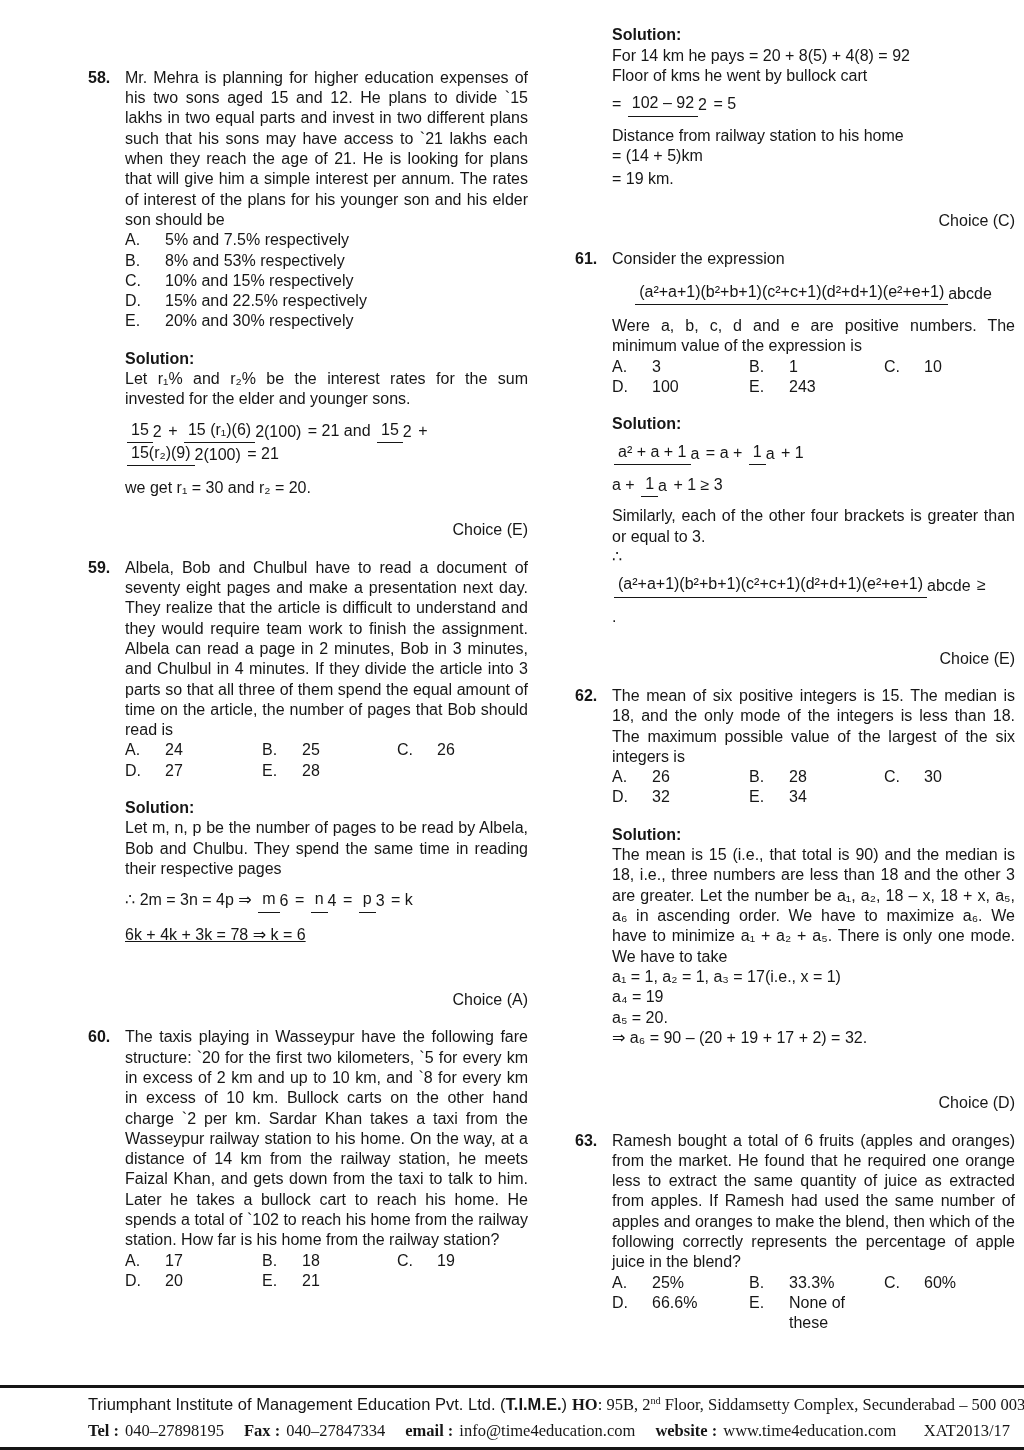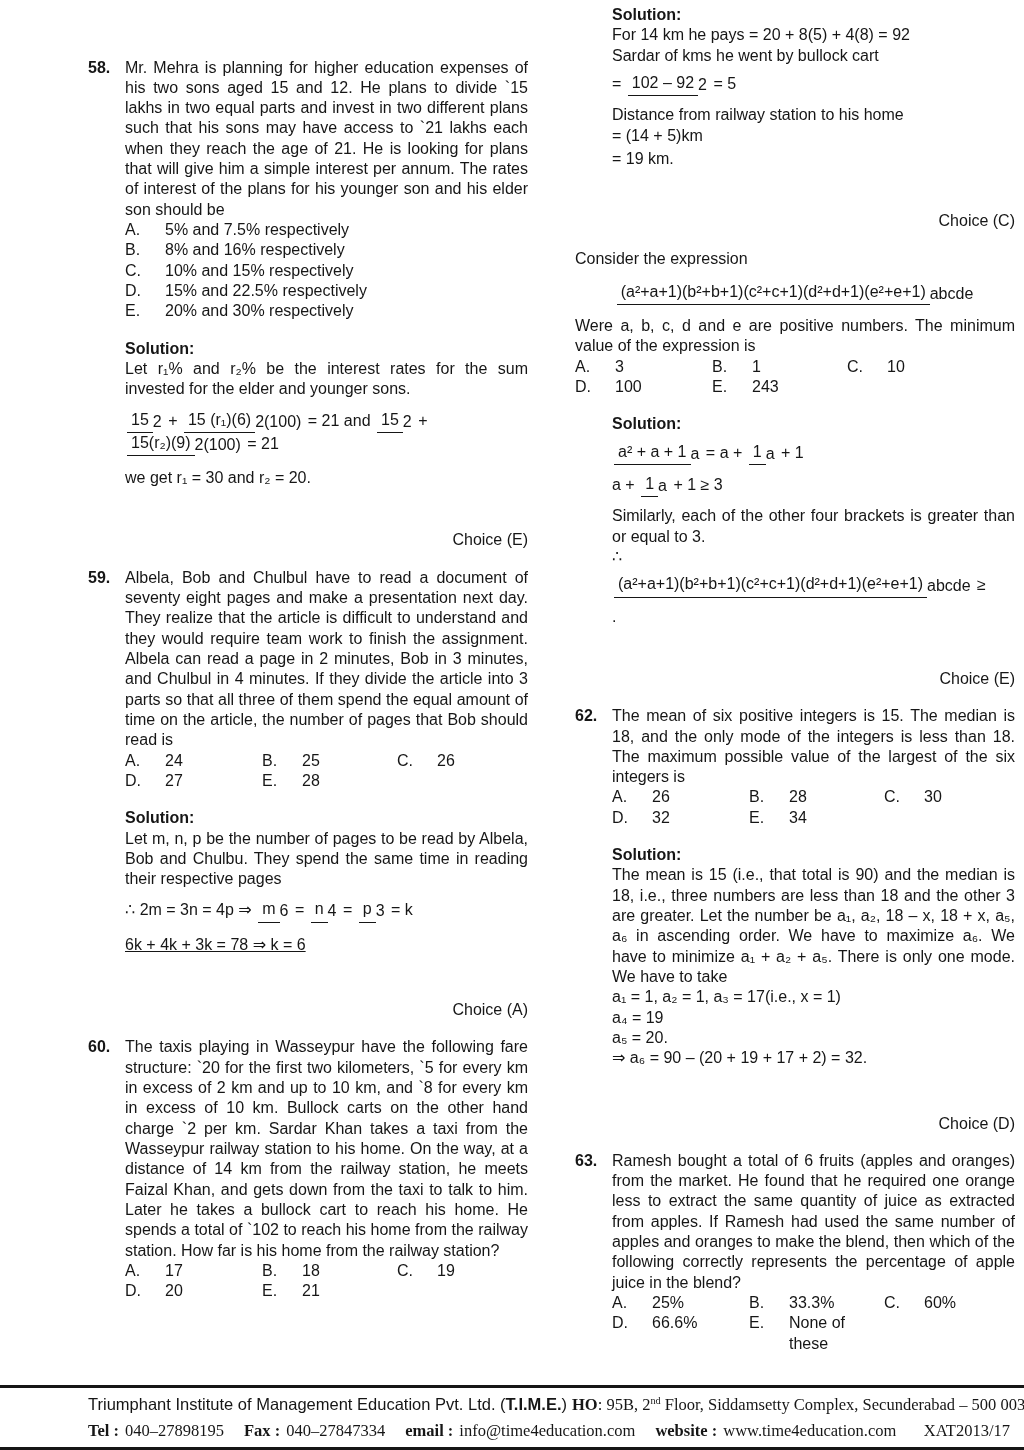--- a/index.html
+++ b/index.html
@@ -23,21 +23,21 @@
   .options .opt{display:flex;}
   .optlabel{flex:none;width:40px;}
   .options.cols-3{display:grid;grid-template-columns:137px 135px 1fr;}
   .formula{margin:10px 0 12px;}
   .formula.tight{margin:7px 0 9px;}
   .formula.center{text-align:center;margin:13px 0 11px;}
   .frac{display:inline-flex;flex-direction:row;text-align:center;vertical-align:middle;margin:0 2px;}
   .frac .num{display:block;padding:0 4px 2px;border-bottom:1.6px solid #161616;}
   .frac .den{display:block;padding-top:2px;}
   sup{font-size:62%;line-height:0;vertical-align:super;}
-  .choice-row{display:flex;justify-content:space-between;margin-top:3px;flex-direction:column;}
+  .choice-row{display:flex;justify-content:space-between;margin-top:3px;}
   .choice-label{text-align:right;margin-top:42px;}
   
   .footer{
     position:absolute;left:0;bottom:0;width:100%;box-sizing:border-box;
     border-top:3px solid #161616;border-bottom:3px solid #161616;
     padding:6px 14px 5px 88px;background:#fff;
   }
   .f-sans{font-family:"Liberation Sans","DejaVu Sans",sans-serif;}
   .f-serif{font-family:"Liberation Serif","DejaVu Serif",serif;}
   .f-line1{font-size:16.5px;white-space:nowrap;}
@@ -56,21 +56,21 @@
           <span class="qnum">58.</span>
           <div class="qbody">
             <div class="para justify">Mr. Mehra is planning for higher education expenses of his two sons aged 15 and 12. He plans to divide `15 lakhs in two equal parts and invest in two different plans such that his sons may have access to `21 lakhs each when they reach the age of 21. He is looking for plans that will give him a simple interest per annum. The rates of interest of the plans for his younger son and his elder son should be</div>
             <div class="options cols-1">
               <div class="opt">
                 <span class="optlabel">A.</span>
                 <span class="opttext">5% and 7.5% respectively</span>
               </div>
               <div class="opt">
                 <span class="optlabel">B.</span>
-                <span class="opttext">8% and 16% respectively</span>
+                <span class="opttext">8% and 53% respectively</span>
               </div>
               <div class="opt">
                 <span class="optlabel">C.</span>
                 <span class="opttext">10% and 15% respectively</span>
               </div>
               <div class="opt">
                 <span class="optlabel">D.</span>
                 <span class="opttext">15% and 22.5% respectively</span>
               </div>
               <div class="opt">
@@ -174,33 +174,34 @@
                 <span class="opttext">21</span>
               </div>
             </div>
           </div>
         </section>
       </div>
     <div class="col" id="col-right">
         <section class="block solution">
           <div class="sol-title">Solution:</div>
           <div class="para">For 14 km he pays = 20 + 8(5) + 4(8) = 92</div>
-          <div class="para">Sardar of kms he went by bullock cart</div>
+          <div class="para">Floor of kms he went by bullock cart</div>
           <div class="formula tight">= <span class="frac">
               <span class="num">102 – 92</span>
               <span class="den">2</span>
             </span> = 5</div>
           <div class="para">Distance from railway station to his home</div>
           <div class="para">= (14 + 5)km</div>
           <div class="choice-row">
             <span class="choice-left">= 19 km.</span>
             <span class="choice-label">Choice (C)</span>
           </div>
         </section>
         <section class="block question">
+          <span class="qnum">61.</span>
           <div class="qbody">
             <div class="para">Consider the expression</div>
             <div class="formula center"><span class="frac">
                 <span class="num">(a²+a+1)(b²+b+1)(c²+c+1)(d²+d+1)(e²+e+1)</span>
                 <span class="den">abcde</span>
               </span></div>
             <div class="para justify">Were a, b, c, d and e are positive numbers. The minimum value of the expression is</div>
             <div class="options cols-3">
               <div class="opt">
                 <span class="optlabel">A.</span>

